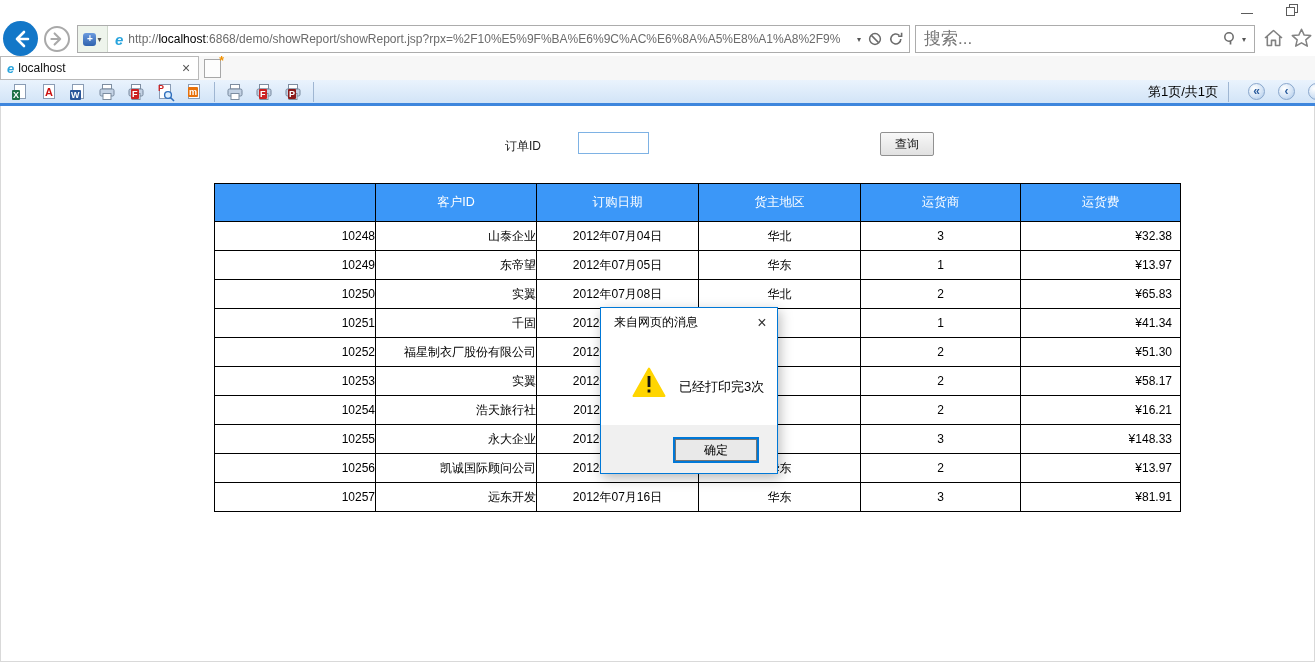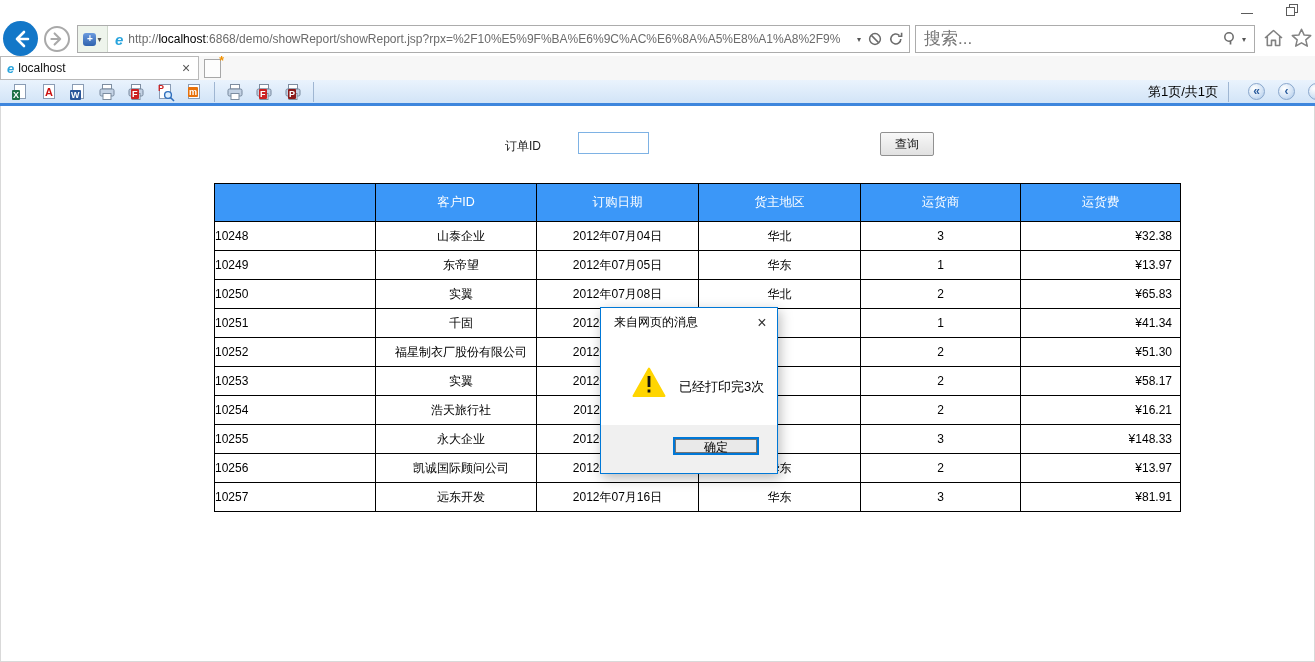--- a/index.html
+++ b/index.html
@@ -87,36 +87,36 @@
     border:1px solid #7eb2e4; font-size:12px; padding:0 4px; font-family:inherit; outline:none; }
   .q-btn { position:absolute; left:880px; top:132px; width:54px; height:24px;
     border:1px solid #919191; border-radius:2px; background:linear-gradient(#f8f8f8,#e1e1e1);
     font-size:12px; font-family:inherit; color:#111; cursor:default; }
 
   
   .report { position:absolute; left:200px; top:183px; border-collapse:collapse; table-layout:fixed;margin-left:14px; }
   .report th, .report td { border:1px solid #000; font-weight:normal; overflow:hidden; white-space:nowrap; }
   .report th { height:38px; background:#3b97f8; color:#fff; font-size:12.5px; text-align:center; }
   .report td { height:29px; font-size:12px; color:#000; background:#fff; }
-  .report td:nth-child(1) { text-align:left; }
-  .report td:nth-child(2) { text-align:center; padding-left:10px; }
+  .report td:nth-child(1) { text-align:right; }
+  .report td:nth-child(2) { text-align:right; padding-left:10px; }
   .report td:nth-child(3), .report td:nth-child(4), .report td:nth-child(5) { text-align:center; }
   .report td:nth-child(6) { text-align:right; padding-right:8px; }
 
   
   .dialog { position:absolute; left:600px; top:307px; width:178px; height:167px; background:#fff;
     border:1px solid #0078d7; z-index:10; box-shadow:2px 4px 12px rgba(0,0,0,0.28); }
   .dlg-titlebar { position:absolute; left:0; top:0; width:100%; height:29px; display:flex; align-items:center; }
   .dlg-title { flex:1; font-size:12px; color:#000; padding-left:13px; }
   .dlg-close { width:30px; text-align:center; font-size:16px; color:#333; cursor:default; }
   .dlg-body { position:absolute; left:8px; top:29px; width:100%; height:89px;text-align:right; }
   .warn-tri { position:absolute; left:23px; top:30px; }
   .dlg-msg { position:absolute; left:70px; top:41px; font-size:13px; color:#000; }
   .dlg-footer { position:absolute; left:0; bottom:0; width:100%; height:48px; background:#f0f0f0; }
-  .ok-btn { position:absolute; left:72px; top:12px; width:86px; height:18px;
+  .ok-btn { position:absolute; left:72px; top:12px; width:86px; height:26px;
     border:2px solid #0078d7; background:#e9e9e9; box-shadow:inset 0 0 0 1px #757575;
     font-size:12px; font-family:Liberation Sans, sans-serif; color:#000; cursor:default; }
 </style>
 </head>
 <body>
 
 <div class="titlebar">
   <div class="min-btn"></div>
   <div class="restore-btn">
     <span class="r1"></span>

